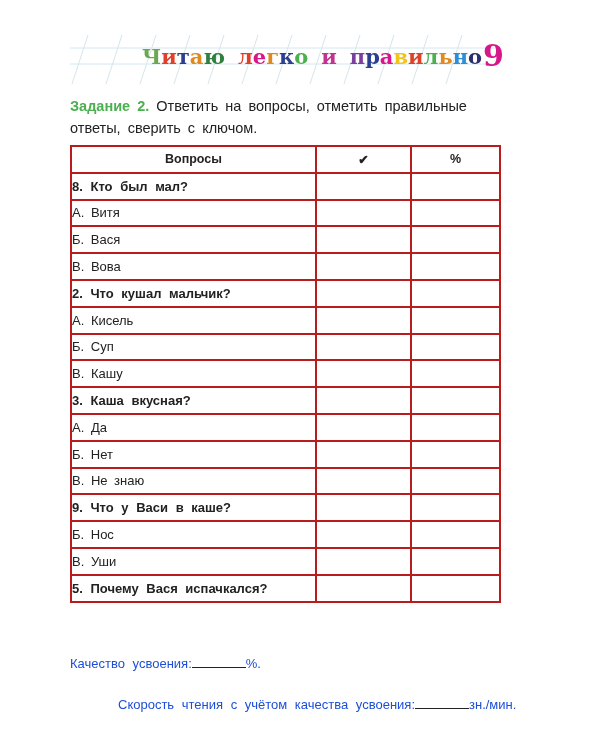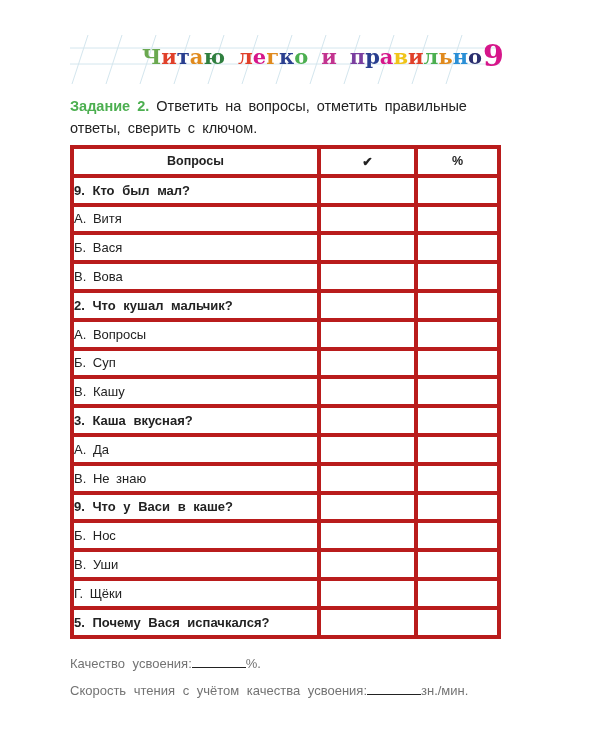--- a/index.html
+++ b/index.html
@@ -22,29 +22,29 @@
   .task {
     position: absolute; left: 70px; top: 95px; width: 440px;
     font-size: 14.5px; line-height: 22px; word-spacing: 3px; color: #222;
   }
   .task .label { color: #4caf50; font-weight: bold; }
   table.qt {
     position: absolute; left: 70px; top: 145px; width: 431px;
     border-collapse: collapse; font-size: 13px;
   }
   table.qt td, table.qt th {
-    border: 4px solid #b91c1c; height: 24.8px; padding: 0; vertical-align: middle;
+    border: 2px solid #b91c1c; height: 24.8px; padding: 0; vertical-align: middle;
   }
   table.qt th { font-weight: bold; text-align: center; font-size: 12.5px; }
   th.c1 { width: 243px; }
   th.c2 { width: 93px; }
   td.q { font-weight: bold; padding-left: 4px; word-spacing: 4px; font-size: 13px; }
   td.a { padding-left: 24px; word-spacing: 3px; font-size: 13px; }
   .footer-line {
-    position: absolute; left: 70px; font-size: 13px; word-spacing: 4px; color: #737373;
+    position: absolute; left: 70px; font-size: 13px; word-spacing: 4px; color: #1d4ed8;
   }
   .blank { display: inline-block; border-bottom: 1px solid #222; vertical-align: baseline; height: 12px; }
 </style>
 </head>
 <body>
 
 <svg class="header-rule" viewBox="0 0 600 110">
   <g stroke="#d4e6ee" stroke-width="1" fill="none">
     <line x1="70" y1="48" x2="500" y2="48"></line>
     <line x1="70" y1="64" x2="500" y2="64"></line>
@@ -73,21 +73,21 @@
 <table class="qt">
   <thead>
     <tr>
       <th class="c1">Вопросы</th>
       <th class="c2">✔</th>
       <th class="c3">%</th>
     </tr>
   </thead>
   <tbody id="tbody">
       <tr>
-        <td class="q">9. Кто был мал?</td>
+        <td class="q">8. Кто был мал?</td>
         <td></td>
         <td></td>
       </tr>
       <tr>
         <td class="a">А. Витя</td>
         <td></td>
         <td></td>
       </tr>
       <tr>
         <td class="a">Б. Вася</td>
@@ -98,21 +98,21 @@
         <td class="a">В. Вова</td>
         <td></td>
         <td></td>
       </tr>
       <tr>
         <td class="q">2. Что кушал мальчик?</td>
         <td></td>
         <td></td>
       </tr>
       <tr>
-        <td class="a">А. Вопросы</td>
+        <td class="a">А. Кисель</td>
         <td></td>
         <td></td>
       </tr>
       <tr>
         <td class="a">Б. Суп</td>
         <td></td>
         <td></td>
       </tr>
       <tr>
         <td class="a">В. Кашу</td>
@@ -123,50 +123,50 @@
         <td class="q">3. Каша вкусная?</td>
         <td></td>
         <td></td>
       </tr>
       <tr>
         <td class="a">А. Да</td>
         <td></td>
         <td></td>
       </tr>
       <tr>
+        <td class="a">Б. Нет</td>
+        <td></td>
+        <td></td>
+      </tr>
+      <tr>
         <td class="a">В. Не знаю</td>
         <td></td>
         <td></td>
       </tr>
       <tr>
         <td class="q">9. Что у Васи в каше?</td>
         <td></td>
         <td></td>
       </tr>
       <tr>
         <td class="a">Б. Нос</td>
         <td></td>
         <td></td>
       </tr>
       <tr>
         <td class="a">В. Уши</td>
         <td></td>
         <td></td>
       </tr>
       <tr>
-        <td class="a">Г. Щёки</td>
-        <td></td>
-        <td></td>
-      </tr>
-      <tr>
         <td class="q">5. Почему Вася испачкался?</td>
         <td></td>
         <td></td>
       </tr>
     </tbody>
 </table>
 
 <div class="footer-line" style="top:655px;">
   <span>Качество усвоения:</span><span class="blank" style="width:54px;"></span><span>%.</span>
 </div>
-<div class="footer-line" style="top:682px;">
+<div class="footer-line" style="top:696px;margin-left:48px;">
   <span>Скорость чтения с учётом качества усвоения:</span><span class="blank" style="width:54px;"></span><span>зн./мин.</span>
 </div>
 
 </body></html>

